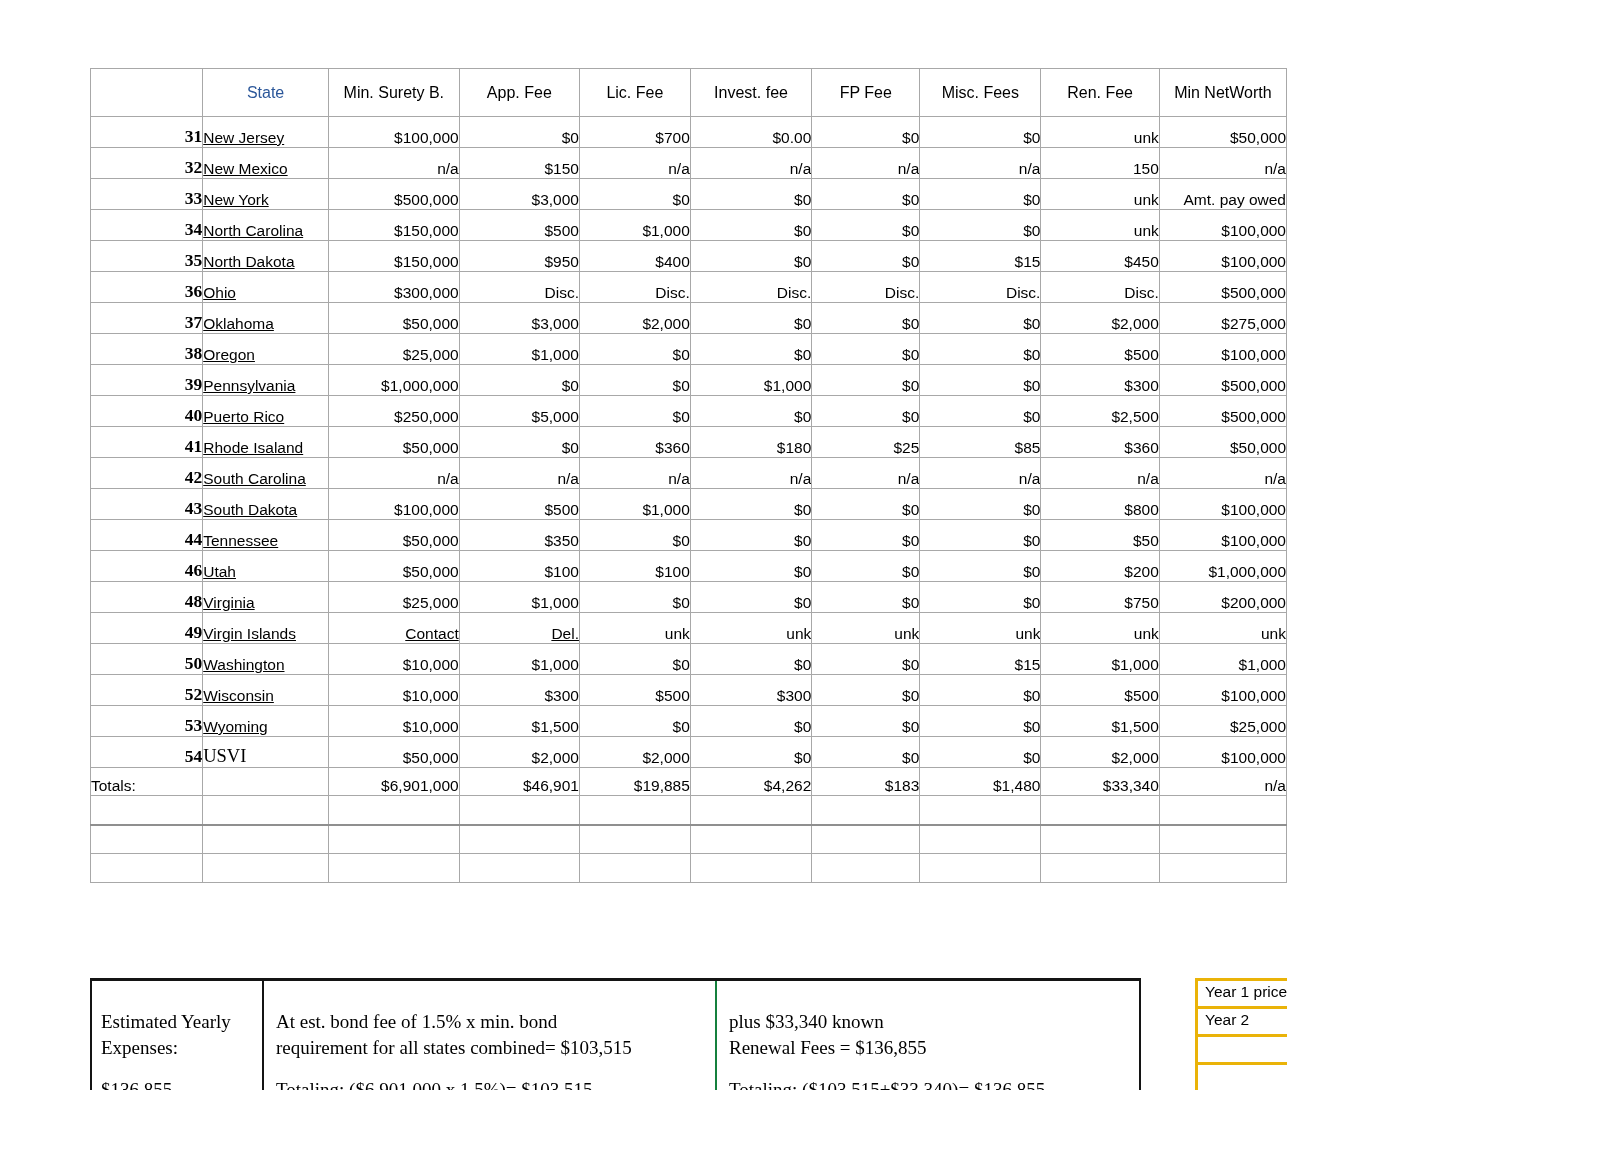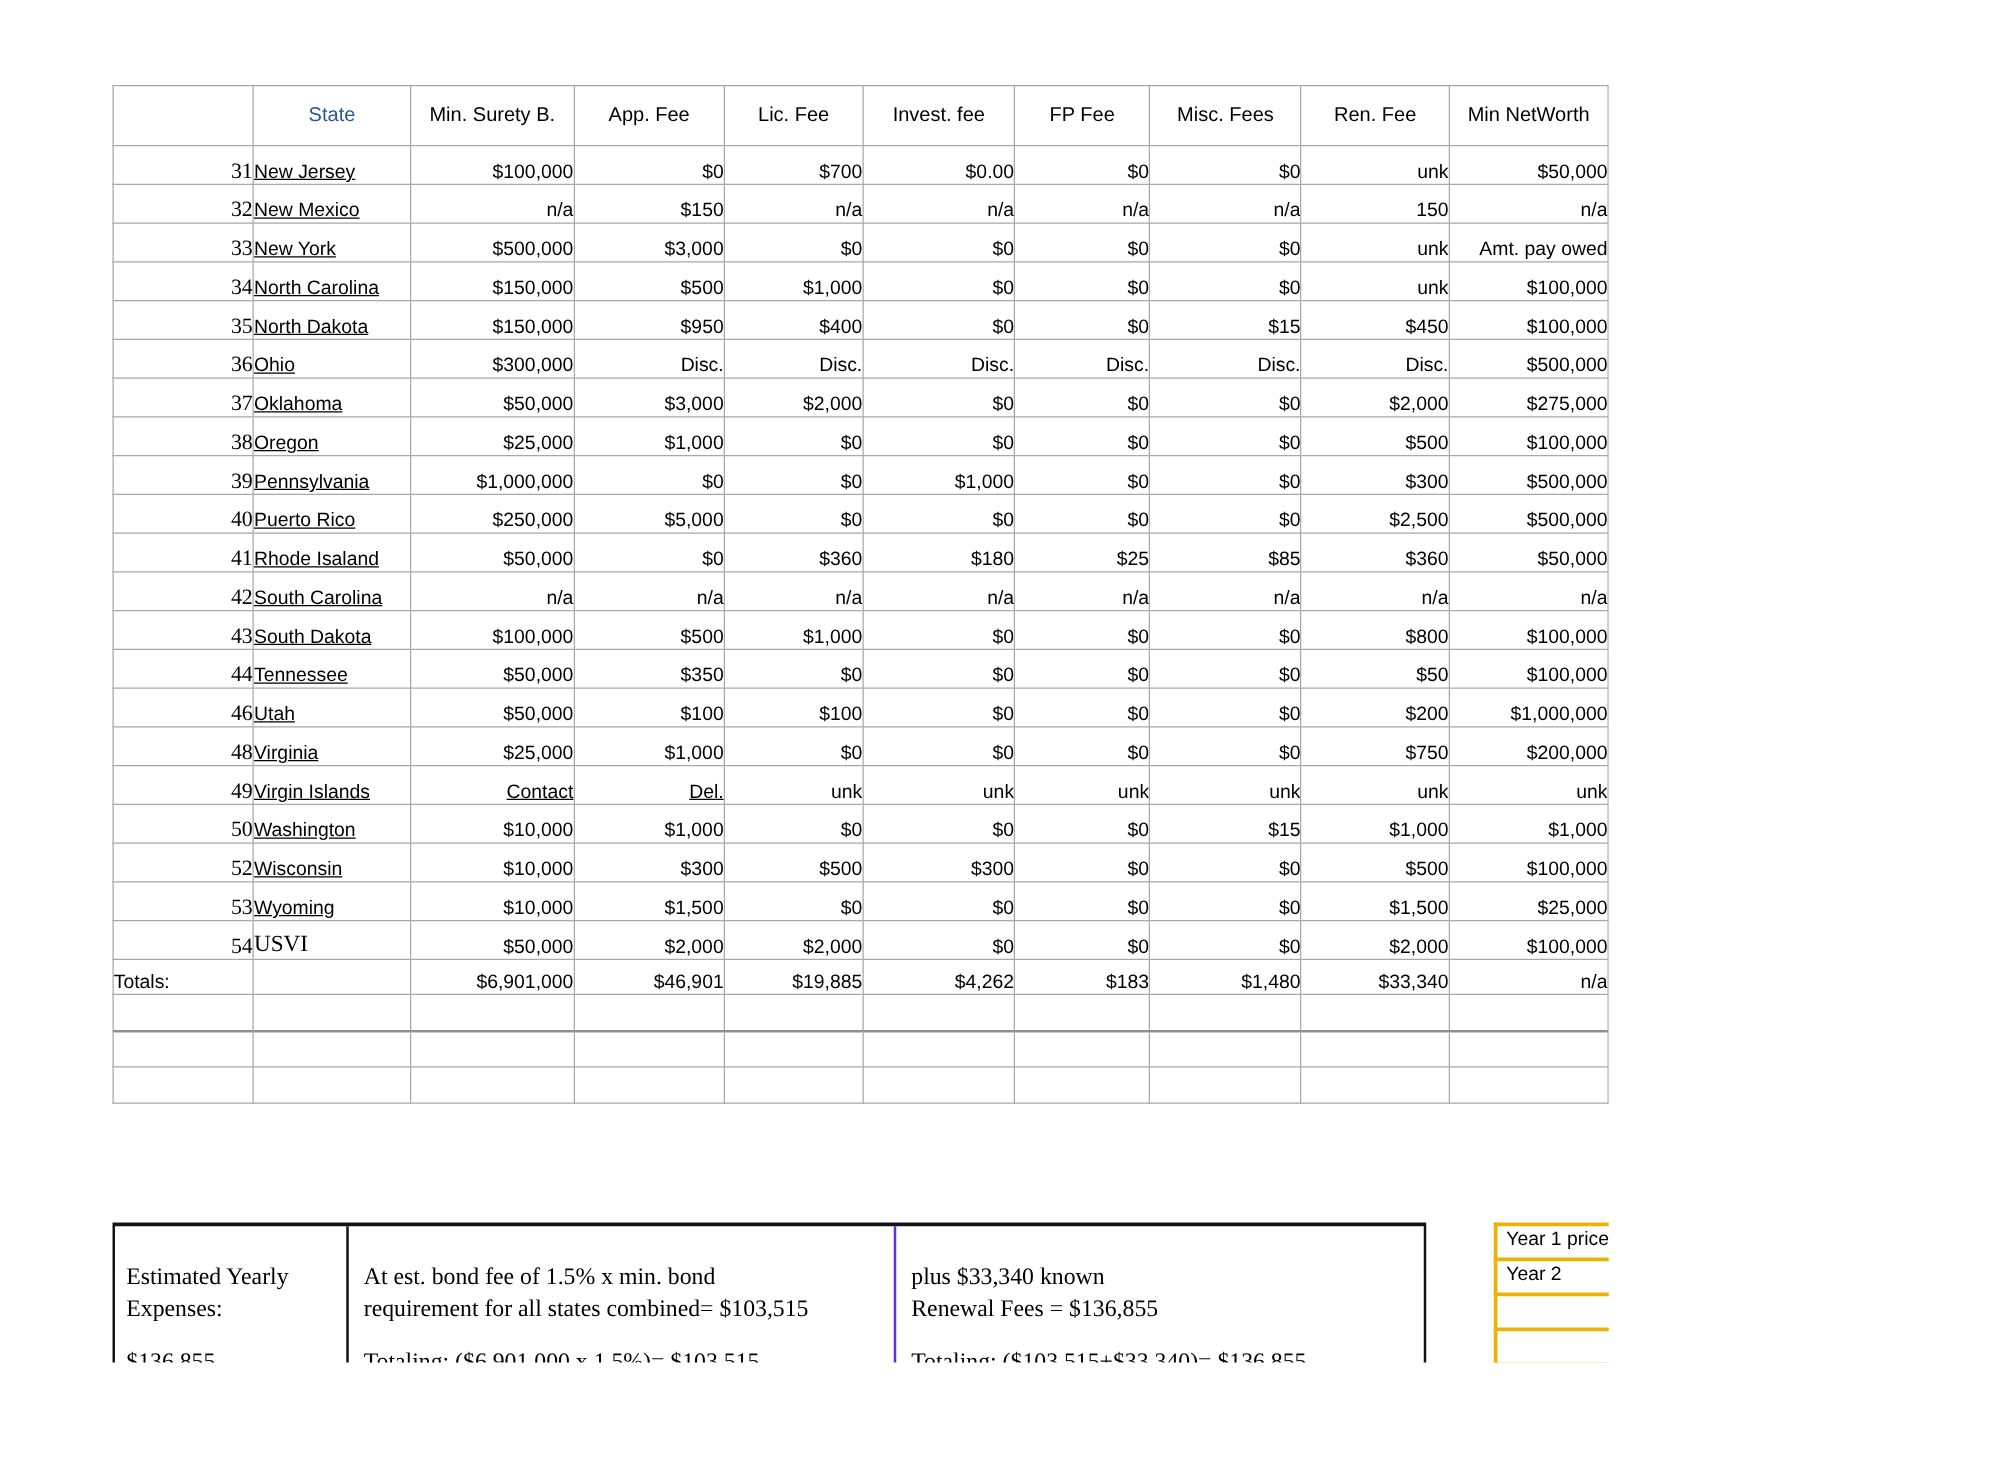--- a/index.html
+++ b/index.html
@@ -13,21 +13,21 @@
 
   tr.head{height:48px;}
   tr.head th{font-weight:normal;font-size:16px;text-align:center;vertical-align:middle;background:#fff;}
   th.h-state{color:#2A5699;font-size:21px;font-weight:bold;text-align:left;padding-left:7px;}
   th.h-bold{font-weight:bold;}
   th.h-right{text-align:right;padding-right:6px;}
   th.h-left{text-align:left;padding-left:3px;}
 
   tbody tr.datarow{height:31px;}
   tbody td{font-size:15.5px;vertical-align:bottom;padding-bottom:4px;}
-  td.rownum{font-family:"Liberation Serif",serif;font-size:17.5px;text-align:right;padding-right:4px;}
+  td.rownum{font-family:"Liberation Serif",serif;font-size:17.5px;text-align:right;padding-right:4px;font-weight:bold;}
   td.state{text-align:left;padding-left:4px;}
   .link{text-decoration:underline;}
   .serif{font-family:"Liberation Serif",serif;font-size:18.5px;}
   td.val{text-align:right;padding-right:5px;}
 
   tr.totals{height:28px;}
   tr.totals td{font-size:15.5px;}
   td.t-label{text-align:left;padding-left:5px;margin-top:32px;}
   tr.empty{height:29px;}
   tr.seam td{border-bottom:2px solid #8f8f8f;}
@@ -36,22 +36,22 @@
   table.summary td{border:3px solid #eab308;box-sizing:border-box;height:28px;font-size:15.5px;
           vertical-align:middle;overflow:hidden;white-space:nowrap;}
   td.s-label{text-align:left;padding-left:7px;}
   td.s-value{text-align:right;padding-right:6px;}
 
   .notes{position:absolute;left:90px;top:978px;width:1051px;height:150px;background:#fff;
          border:2px solid #141414;border-top-width:3px;box-sizing:border-box;
          font-family:"Liberation Serif",serif;font-size:19px;line-height:26px;}
   .notes .ncell{position:absolute;top:0;bottom:0;padding-top:28px;box-sizing:border-box;}
   .ncell-a{left:0;width:185px;padding-left:9px;}
-  .ncell-b{left:185px;width:438px;border-left:2px solid #141414;padding-left:12px;}
-  .ncell-c{left:623px;width:428px;border-left:2px solid #6d28d9;padding-left:12px;}
+  .ncell-b{left:170px;width:438px;border-left:2px solid #141414;padding-left:12px;}
+  .ncell-c{left:623px;width:428px;border-left:2px solid #15803d;padding-left:12px;}
   .clipline{margin-top:16px;}
 </style>
 </head>
 <body>
 
 <div class="canvas">
   <div class="clip">
 
     <table class="grid">
       <colgroup>

